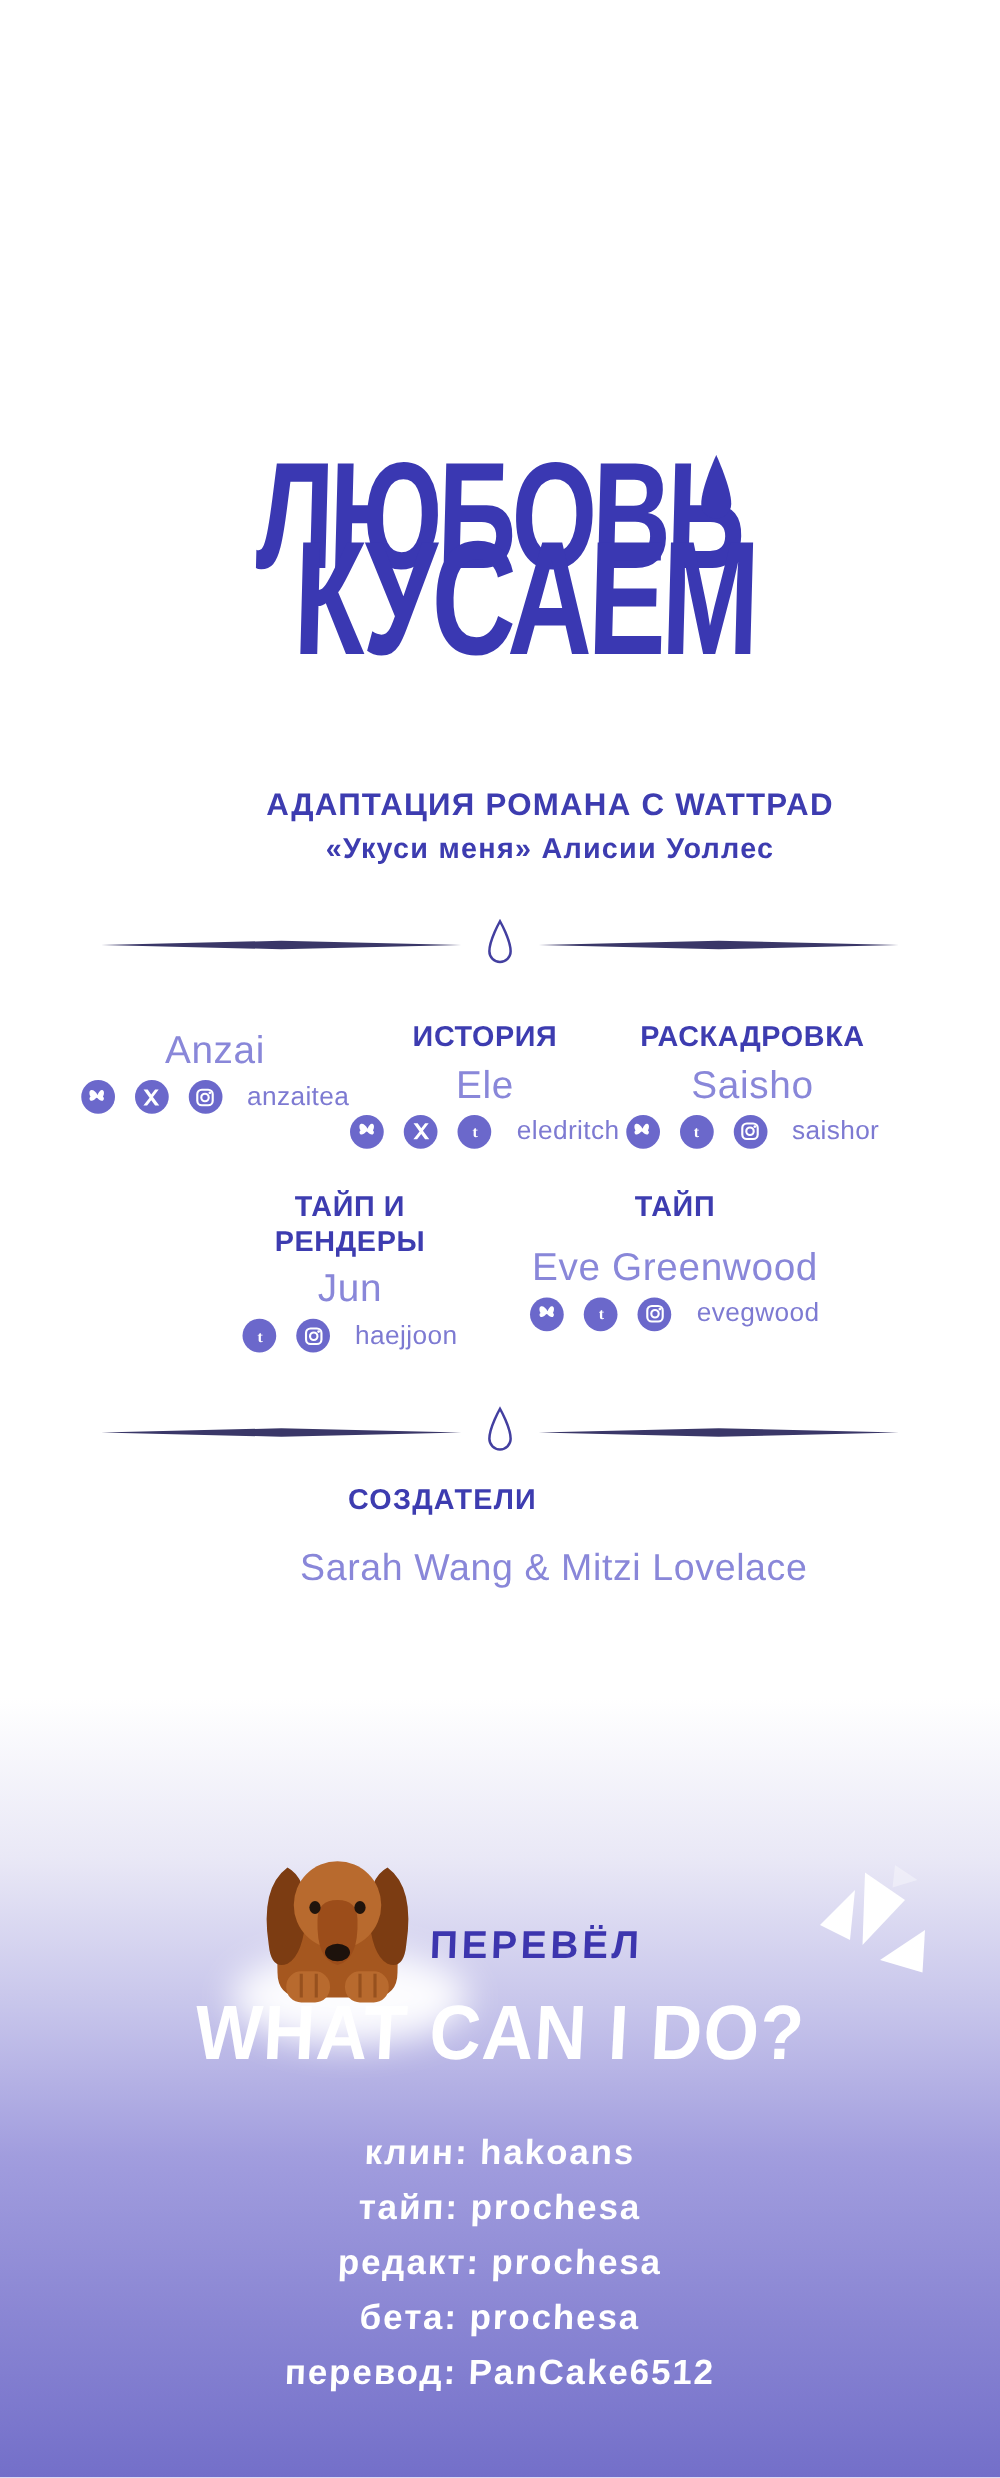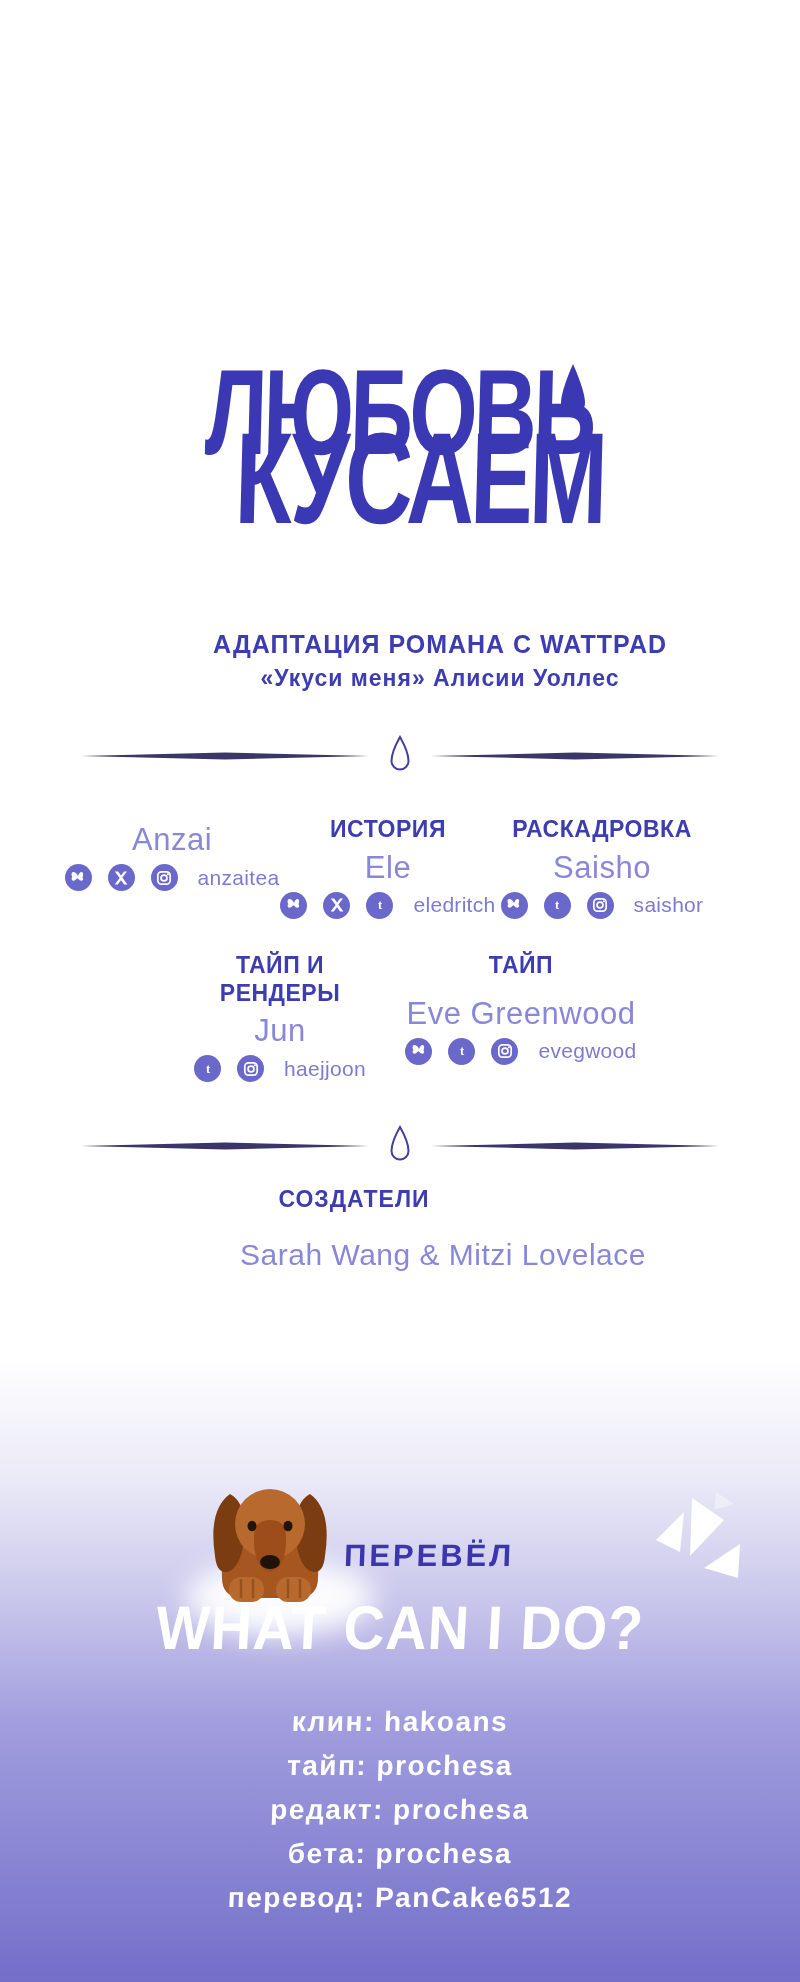--- a/index.html
+++ b/index.html
@@ -34,21 +34,21 @@
   .htext{color:#7d7ad2;font-size:21px;font-weight:400;margin-left:4px;letter-spacing:0.3px;}
   .sicon{width:27px;height:27px;border-radius:50%;background:#6b68cb;display:inline-flex;
     align-items:center;justify-content:center;flex:0 0 auto;}
   .sicon svg{width:16px;height:16px;display:block;}
   
   .c1{top:816px;left:57px;}
   .c2{top:816px;left:273px;}
   .c3{top:816px;left:487px;}
   
   .c4{top:952px;left:163px;width:234px;}
-  .c5{top:952px;left:386px;width:270px;}
+  .c5{top:952px;left:405px;width:270px;}
   .c5 .cname{margin-top:16px;}
   
   .creators-h{position:absolute;top:1186px;left:0;width:708px;text-align:center;
     color:#3d3cb0;font-weight:900;font-size:23px;letter-spacing:1px;}
   .creators-n{position:absolute;top:1238px;left:0;width:800px;text-align:center;
     color:#8987d9;font-size:30px;font-weight:400;letter-spacing:0.5px;padding-left:43px;}
   
   .dog-glow{position:absolute;top:1560px;left:185px;width:190px;height:75px;border-radius:50%;
     background:rgba(255,255,255,0.95);filter:blur(14px);z-index:2;}
   .dog{position:absolute;top:1458px;left:200px;width:140px;height:160px;z-index:3;}

